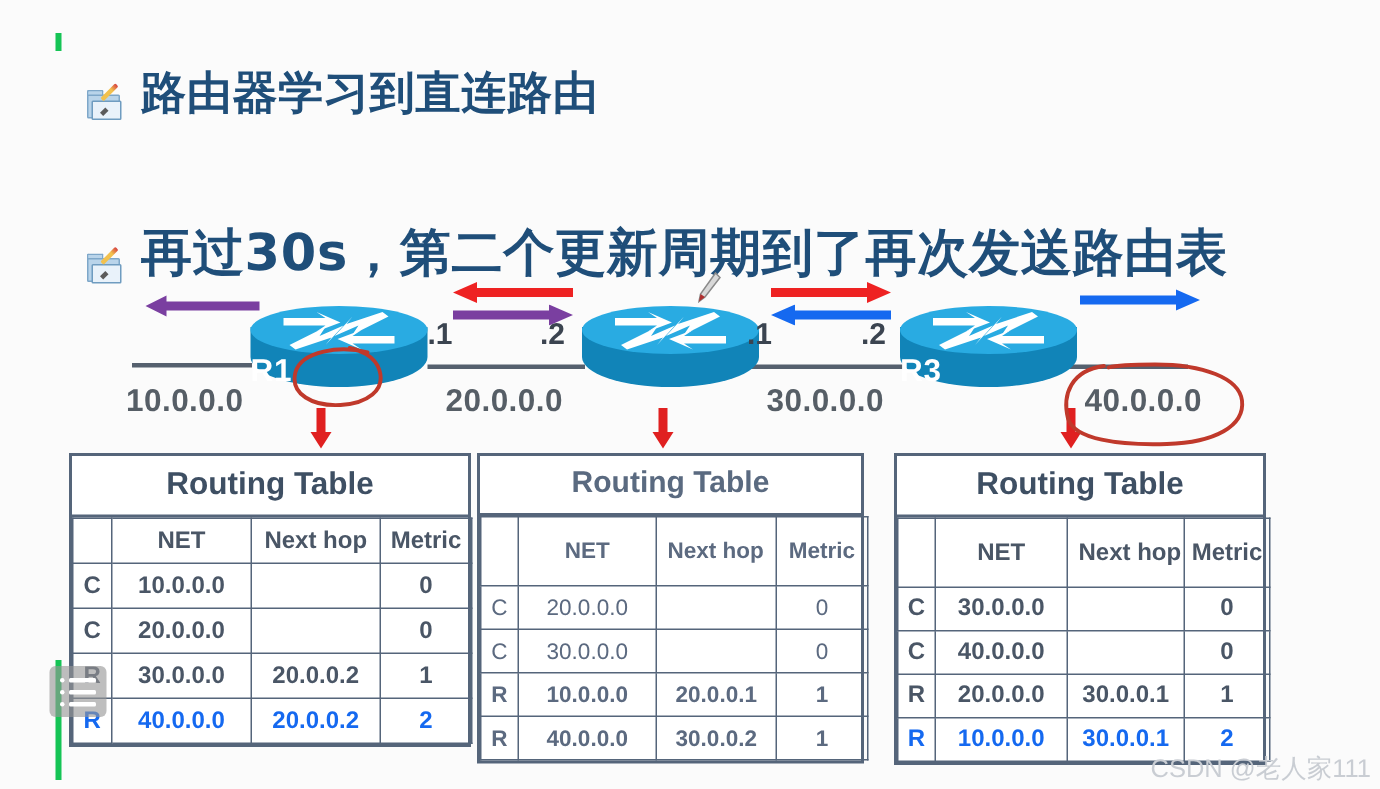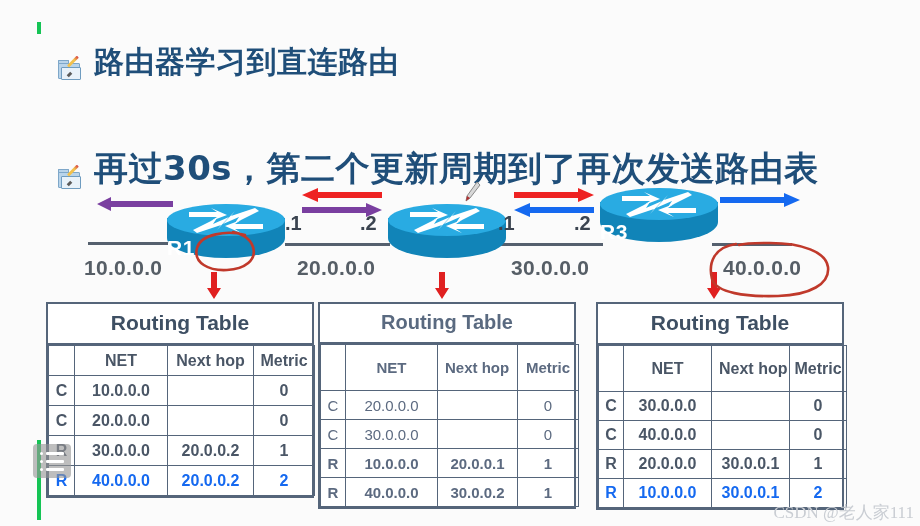--- a/index.html
+++ b/index.html
@@ -48,21 +48,21 @@
   #link-30{left:498px;top:243px;width:105px;}
   #link-40{left:712px;top:243px;width:80px;}
 
   .router{position:absolute;width:118px;height:62px;}
   .router .body{position:absolute;left:0;top:16px;width:118px;height:40px;background:#1184b8;border-radius:0 0 59px 59px/0 0 20px 20px;}
   .router .cap{position:absolute;left:0;top:2px;width:118px;height:32px;background:#29abe2;border-radius:59px/16px;}
   .router .label{position:absolute;left:0;top:34px;width:118px;text-align:left;color:#ffffff;font-size:21px;font-weight:bold;letter-spacing:.5px;}
   .router svg.arrows{position:absolute;left:20px;top:6px;}
   #router-r1{left:167px;top:202px;}
   #router-r2{left:388px;top:202px;}
-  #router-r3{left:600px;top:186px;}
+  #router-r3{left:600px;top:202px;}
 
   .netname{position:absolute;color:#565e66;font-size:21px;font-weight:bold;letter-spacing:.3px;}
   #net-10{left:84px;top:256px;}
   #net-20{left:297px;top:256px;}
   #net-30{left:511px;top:256px;}
   #net-40{left:723px;top:256px;}
 
   .ifnum{position:absolute;color:#3b4450;font-size:20px;font-weight:bold;}
   #if-r1-1{left:285px;top:212px;}
   #if-r2-2{left:360px;top:212px;}
@@ -135,21 +135,21 @@
 
   
   #list-overlay{position:absolute;left:33px;top:444px;width:38px;height:34px;background:rgba(150,150,150,.62);border-radius:4px;}
   #list-overlay .ln{position:absolute;background:#ffffff;height:3px;border-radius:1px;}
   #list-overlay .dt{position:absolute;background:#ffffff;width:3px;height:3px;border-radius:50%;}
 
   
   #watermark{
     position:absolute;right:6px;bottom:2px;
     font-size:17px;color:#c9cdd3;white-space:nowrap;
-    font-family:Liberation Serif, serif;
+    font-family:Liberation Sans, sans-serif;
   }
 </style>
 </head>
 <body>
 
 <div id="stage">
 
   <div id="green-top" class="green-tick"></div>
   <div id="green-bottom" class="green-tick"></div>
 

